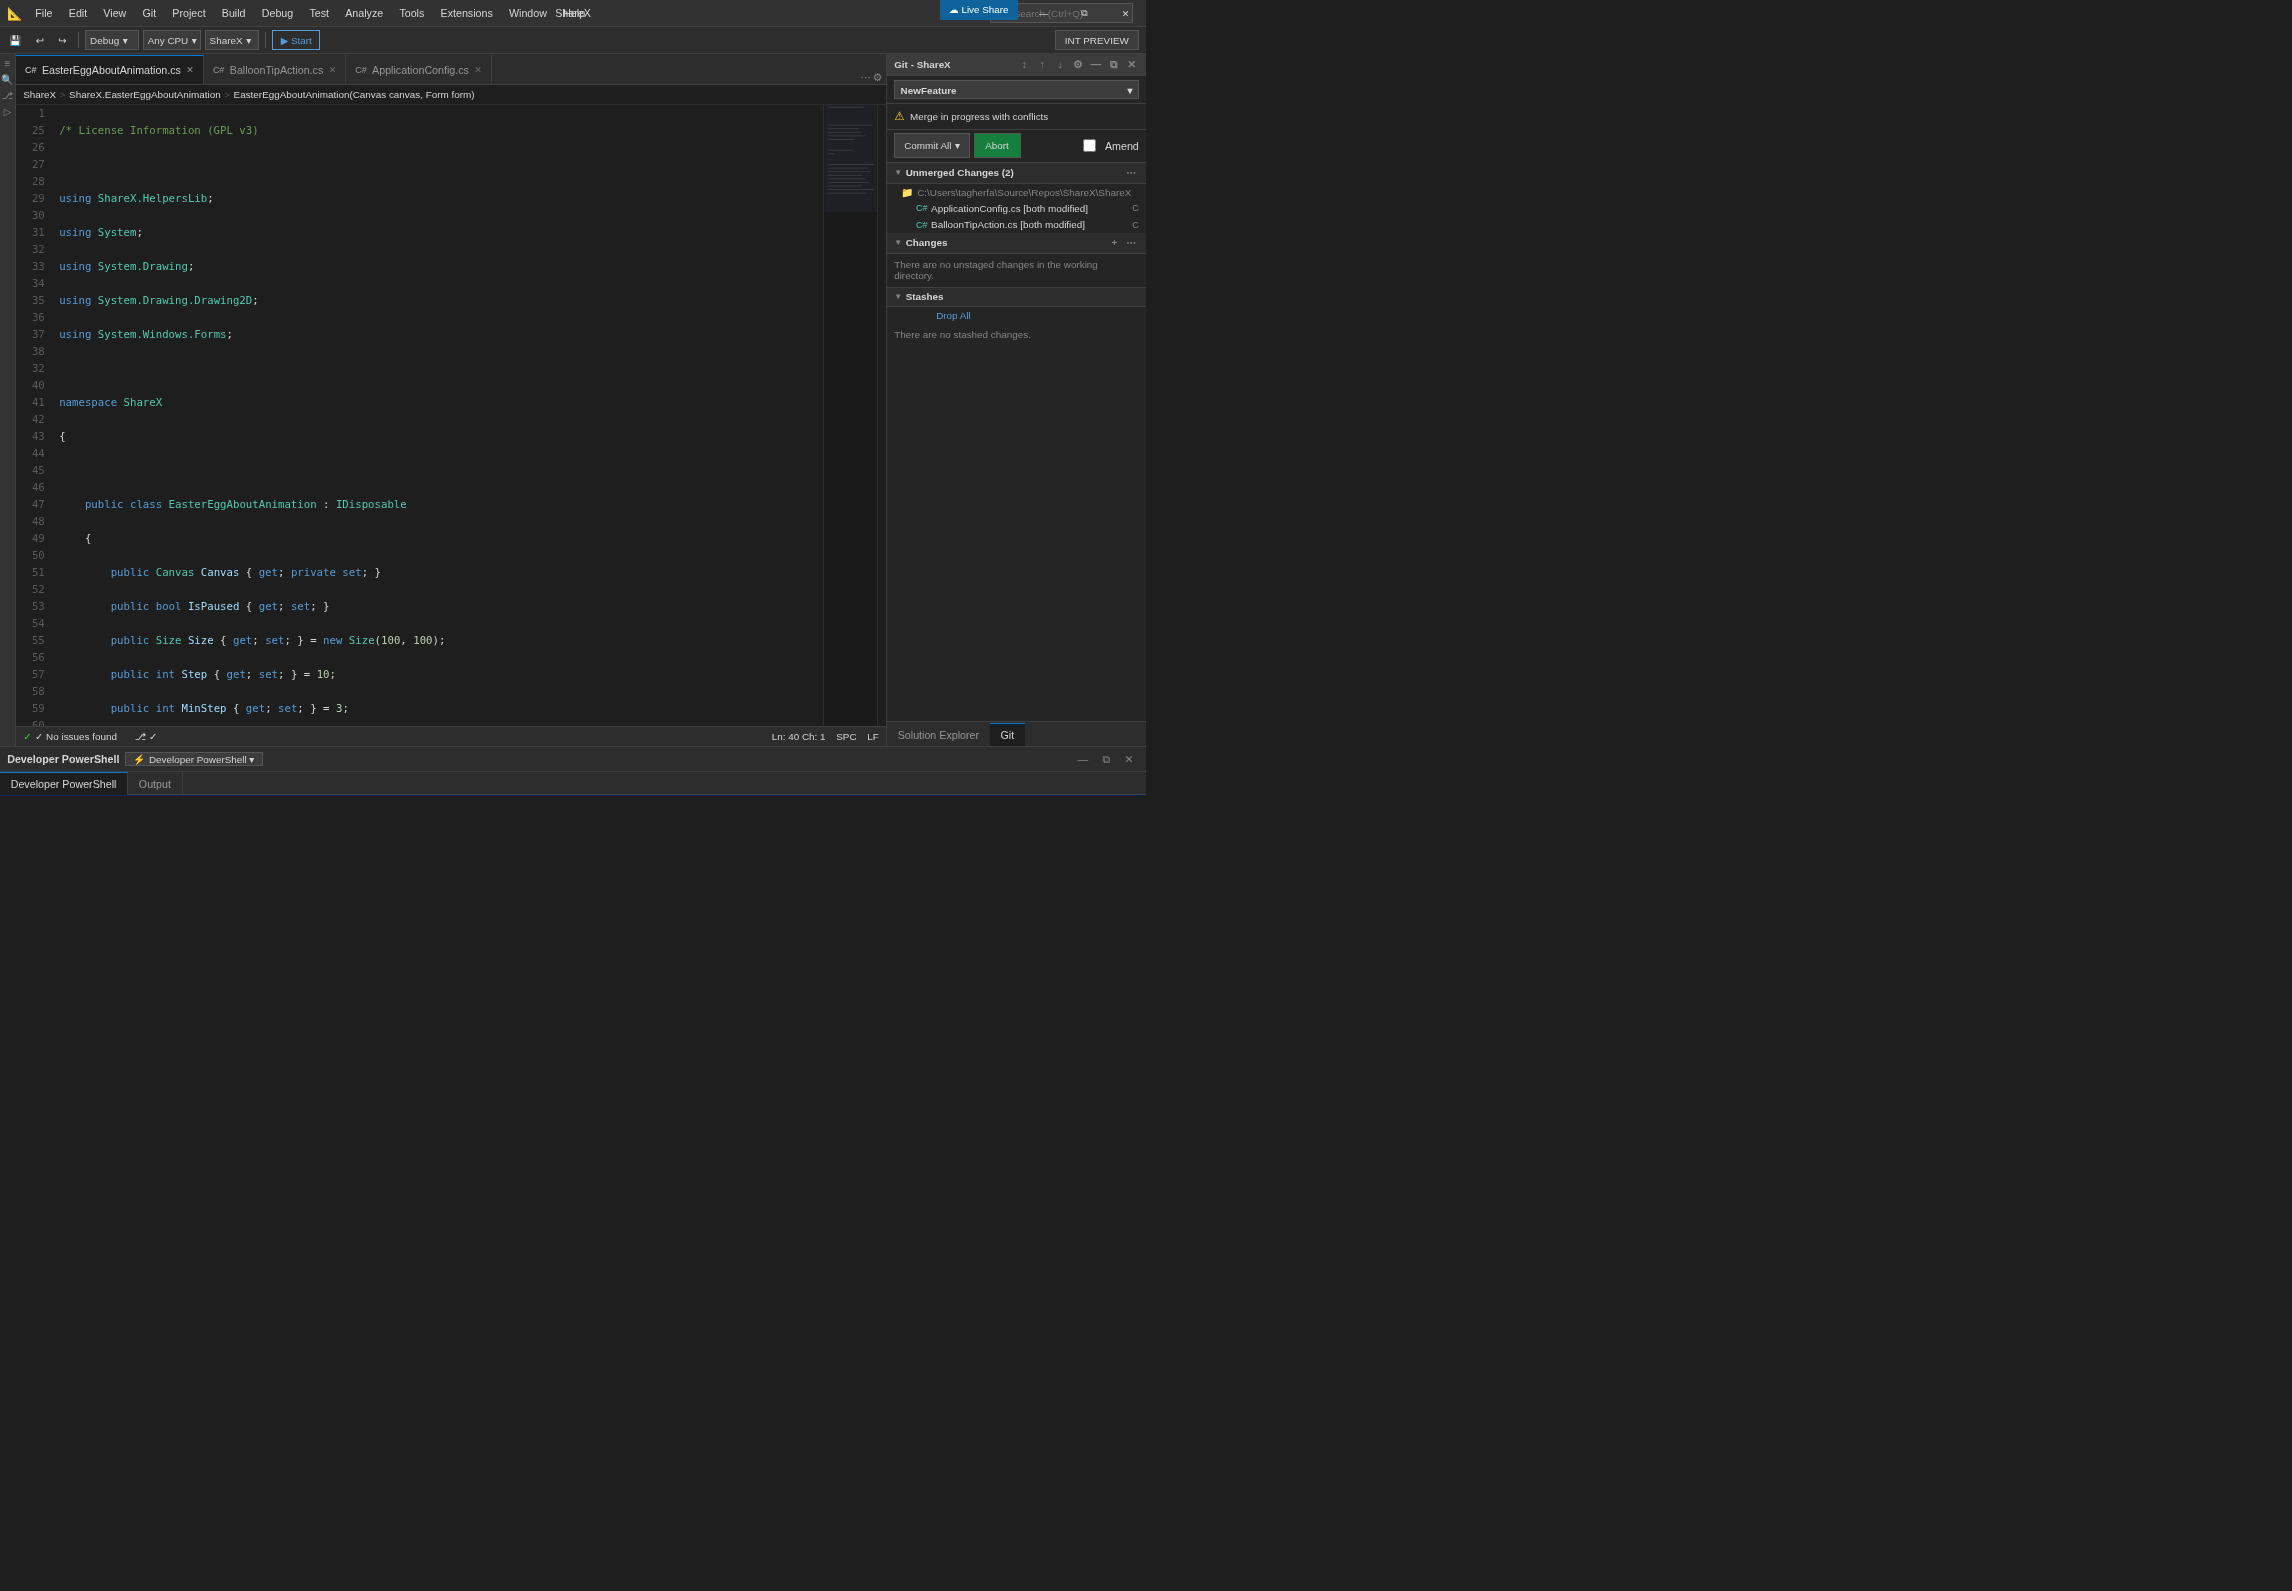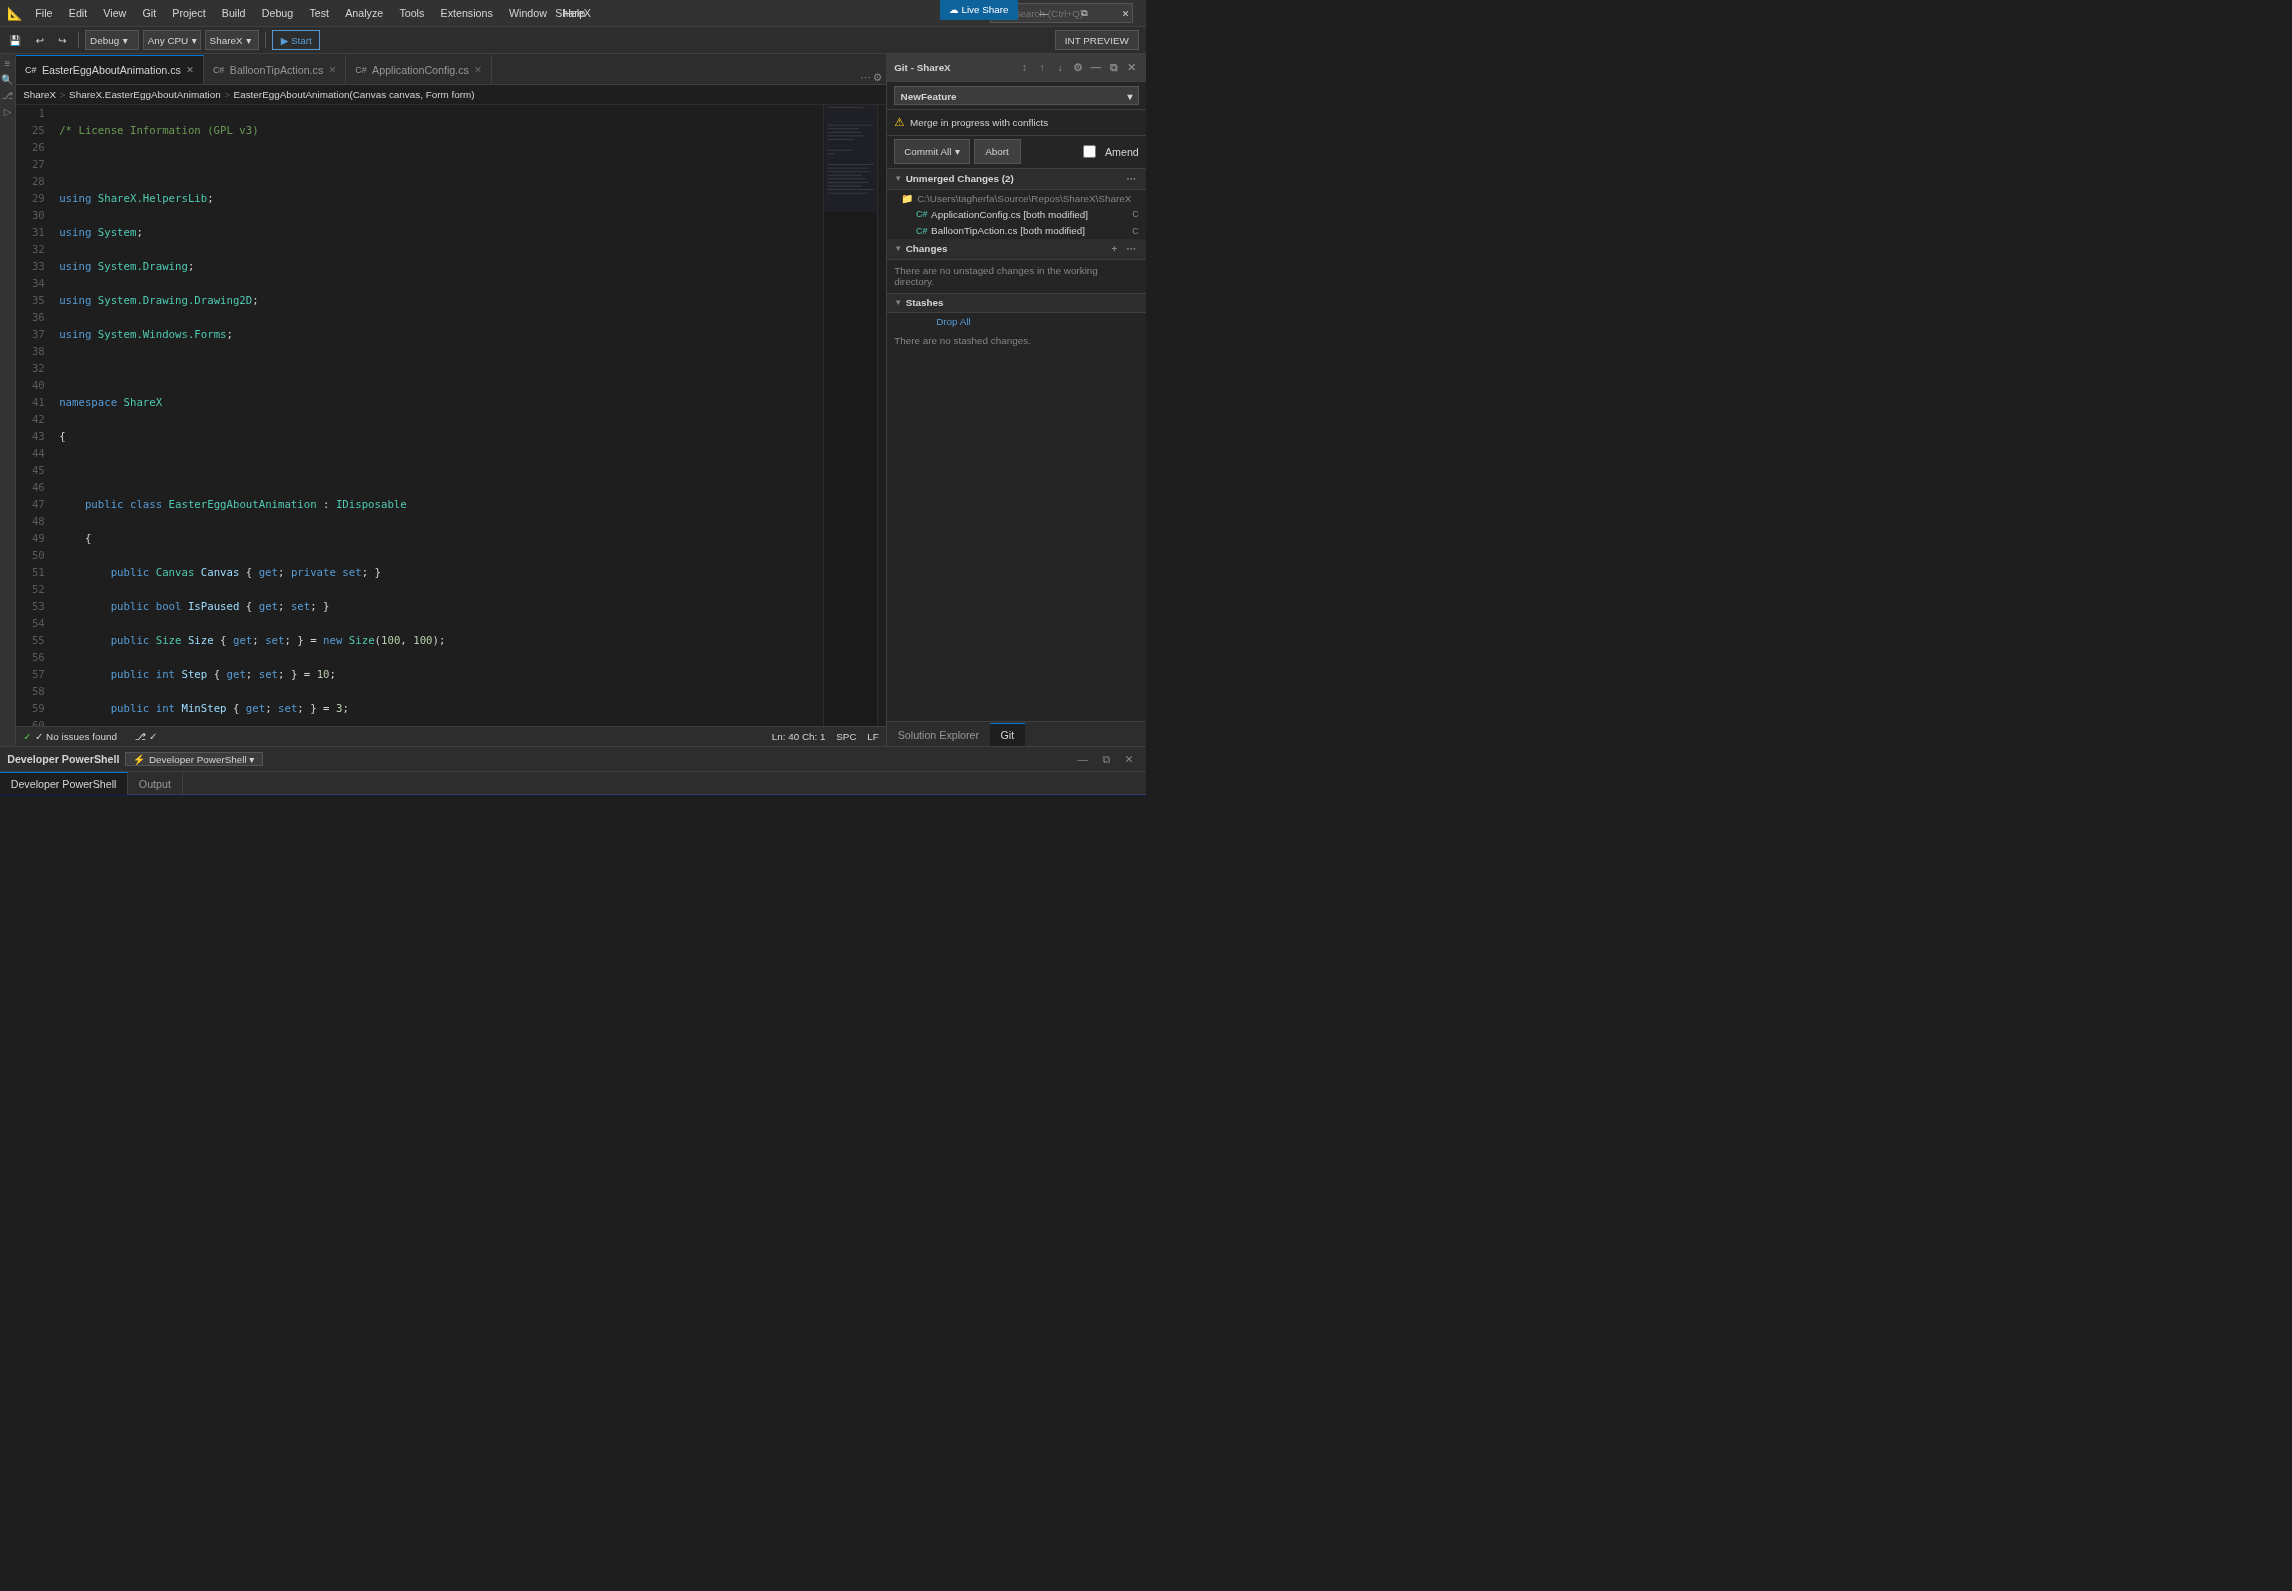--- a/index.html
+++ b/index.html
@@ -239,21 +239,21 @@
     
     #git-panel {
       width: 260px;
       background: #252526;
       border-left: 0.9px solid #3f3f40;
       display: flex;
       flex-direction: column;
       font-size: 10.7px;
     }
     #git-panel-header {
-      height: 28px;
+      height: 22px;
       background: #3c3c3c;
       display: flex;
       align-items: center;
       padding: 0 7.2px;
       font-size: 9.9px;
       font-weight: 600;
       color: #d4d4d4;
       border-bottom: 0.9px solid #3f3f40;
     }
     .git-panel-icons { display: flex; gap: 3.6px; margin-left: auto; }
@@ -321,21 +321,21 @@
       color: #d4d4d4;
       font-size: 9.9px;
       padding: 0 9px;
       cursor: pointer;
       display: flex;
       align-items: center;
       gap: 3.6px;
     }
     .abort-btn {
       height: 25px;
-      background: #404040;
+      background: #15803d;
       border: 0.9px solid #555;
       color: #d4d4d4;
       font-size: 9.9px;
       padding: 0 10.7px;
       cursor: pointer;
     }
     .amend-check { display: flex; align-items: center; gap: 9px; margin-left: auto; }
 
     #git-sections { flex: 1; overflow-y: auto; }
     .git-section-header {

